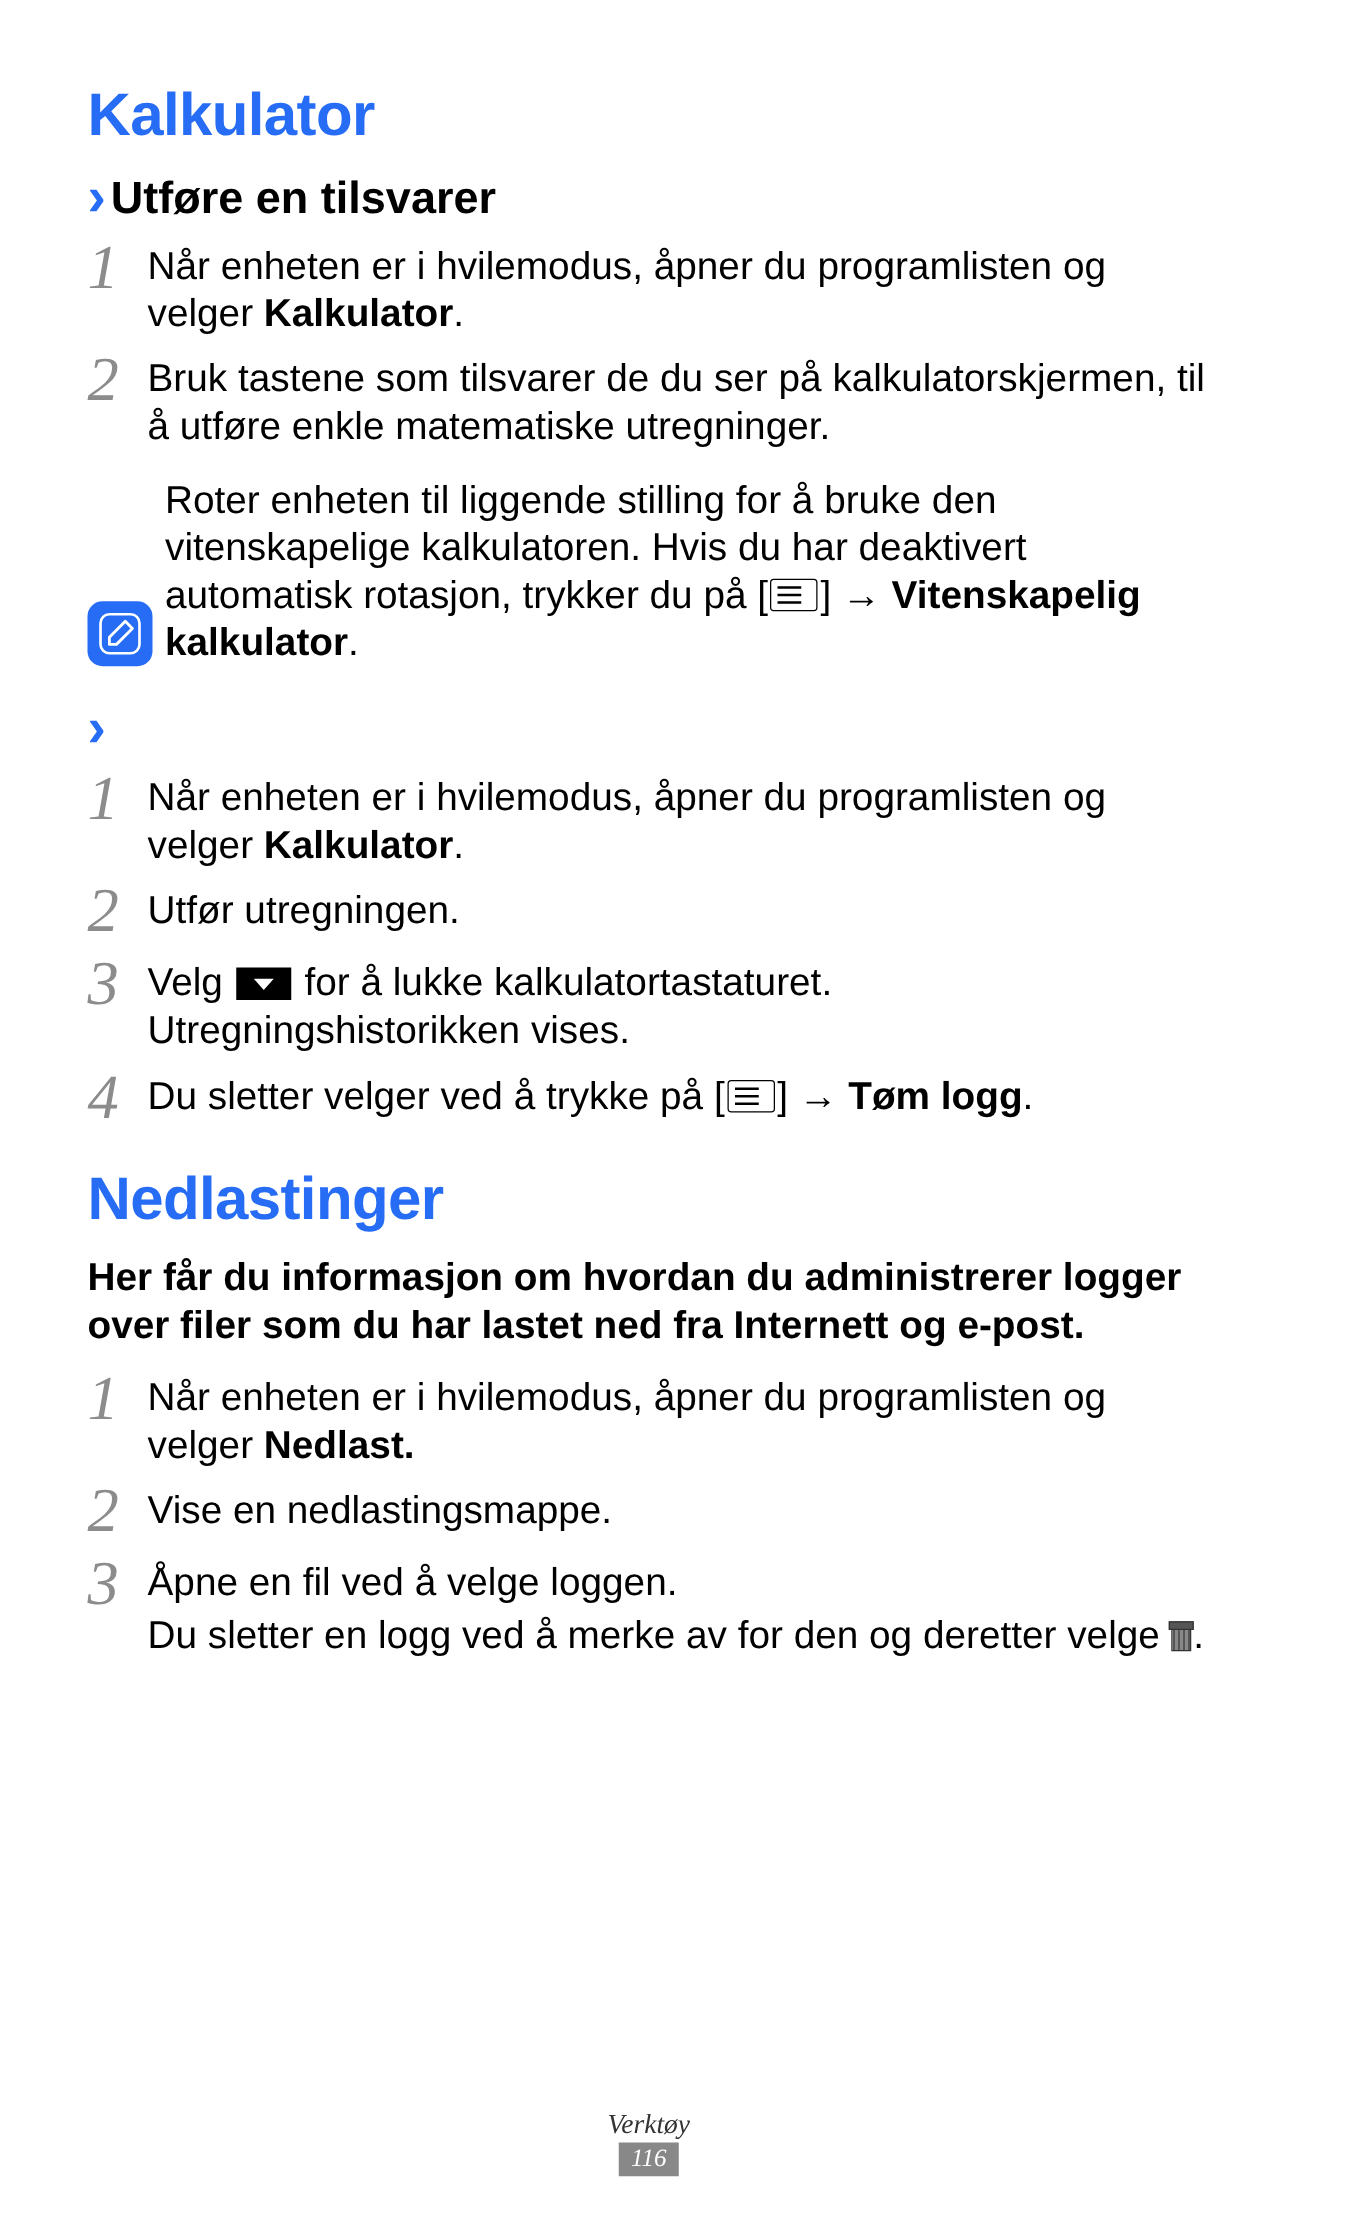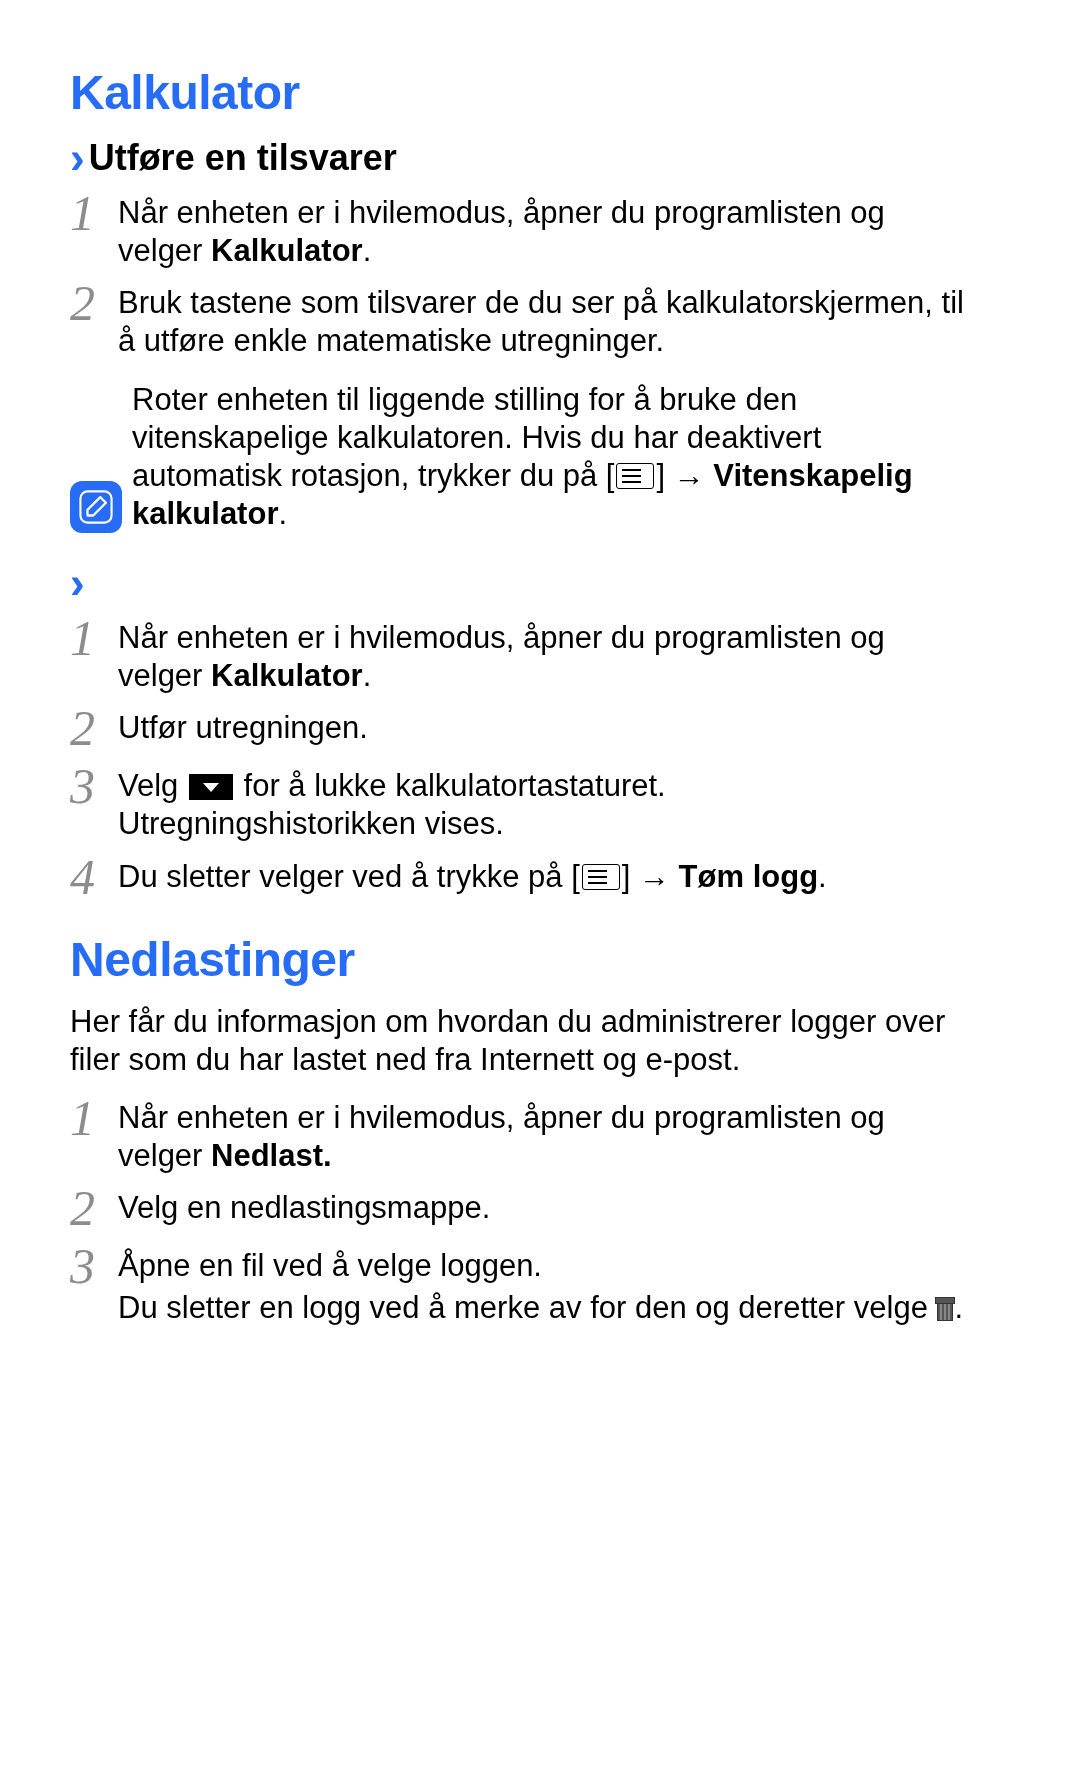--- a/index.html
+++ b/index.html
@@ -248,38 +248,42 @@
     <li>
       <span class="stepnum">4</span>
       <span class="steptext">
         <span>Du sletter velger ved å trykke på [</span><span class="menu-icon"></span><span>] → </span><b>Tøm logg</b><span>.</span>
       </span>
     </li>
   </ol>
 
   <h2 class="h1" style="margin-top:30px;">Nedlastinger</h2>
 
-  <p class="body-text" style="margin-bottom:20px;">Her får du informasjon om hvordan du administrerer logger over filer som du har lastet ned fra Internett og e-post.</p>
+  <p class="body-text" style="margin-bottom:20px;font-weight:bold;">Her får du informasjon om hvordan du administrerer logger over filer som du har lastet ned fra Internett og e-post.</p>
 
   <ol class="steps">
     <li>
       <span class="stepnum">1</span>
       <span class="steptext">
         <span>Når enheten er i hvilemodus, åpner du programlisten og velger </span><b>Nedlast.</b>
       </span>
     </li>
     <li>
       <span class="stepnum">2</span>
-      <span class="steptext">Velg en nedlastingsmappe.</span>
+      <span class="steptext">Vise en nedlastingsmappe.</span>
     </li>
     <li>
       <span class="stepnum">3</span>
       <span class="steptext">
         <span>Åpne en fil ved å velge loggen.</span>
         <div class="steptext-sub">
           <span>Du sletter en logg ved å merke av for den og deretter velge </span><span class="trash-icon"></span><span>.</span>
         </div>
       </span>
     </li>
   </ol>
 
+  <div class="footer">
+    <div class="footer-label">Verktøy</div>
+    <div class="footer-page">116</div>
+  </div>
 
 </div>
 
 </body></html>

